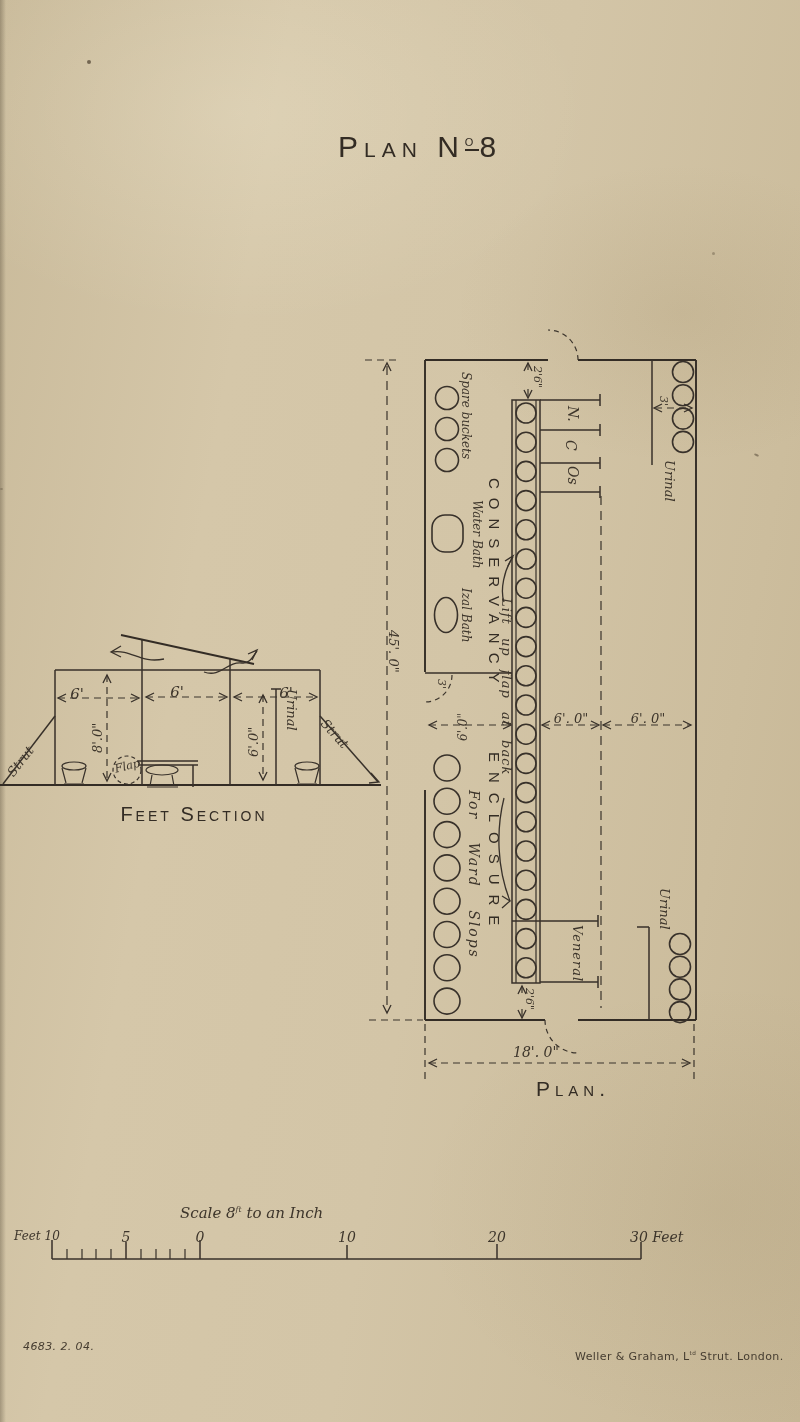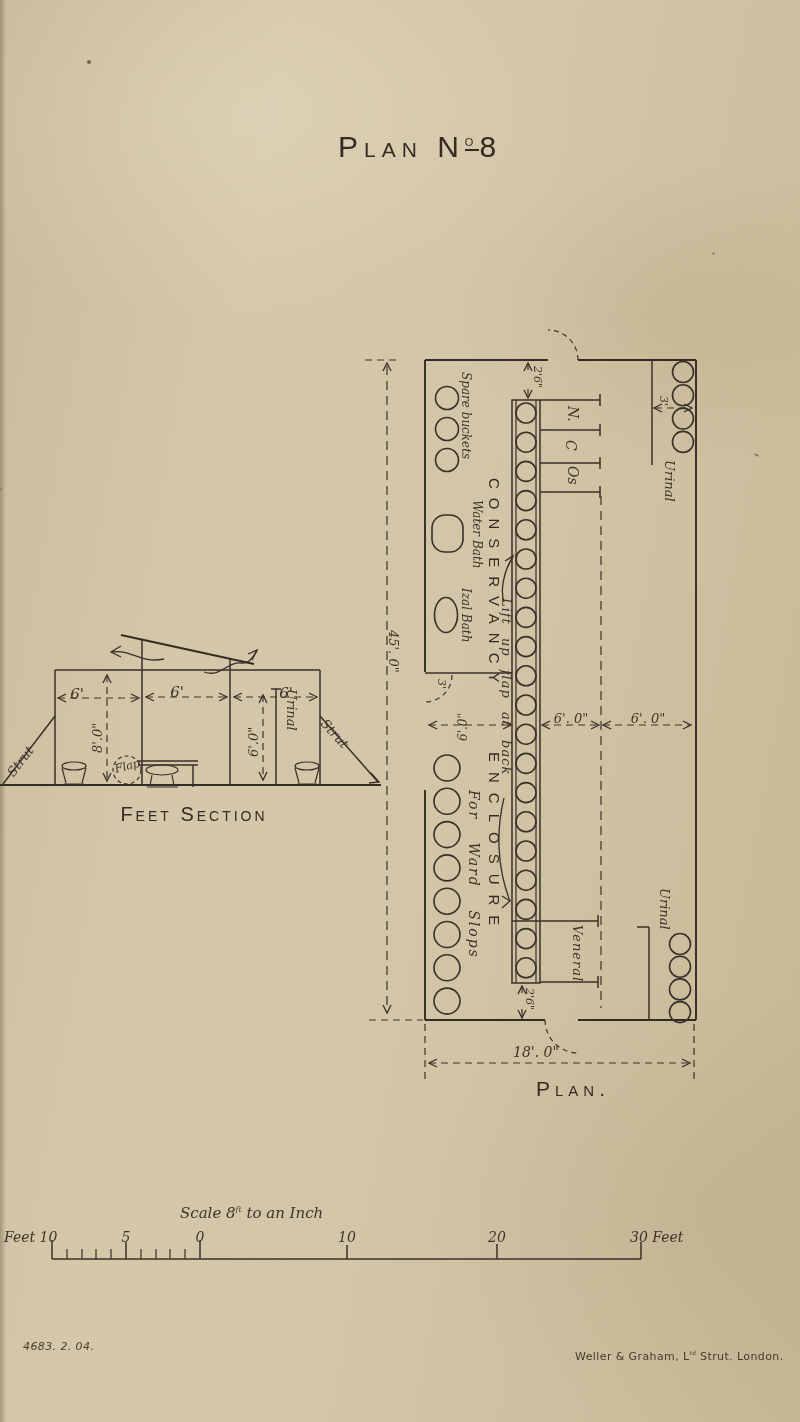--- a/index.html
+++ b/index.html
@@ -209,21 +209,21 @@
   <div class="lbl center" style="left:547px;top:711px;width:48px;">6'. 0"</div>
   <div class="lbl center" style="left:624px;top:711px;width:48px;">6'. 0"</div>
   <div class="lbl rot90" style="left:544px;top:366px;font-size:11px;">2'6"</div>
   <div class="lbl rot90" style="left:536px;top:988px;font-size:11px;">2'6"</div>
   <div class="lbl rot90" style="left:448px;top:679px;font-size:11px;">3'</div>
   <div class="lbl rot90" style="left:670px;top:396px;font-size:11px;">3'</div>
   <div class="lbl center" style="left:496px;top:1044px;width:80px;font-size:14px;">18'. 0"</div>
   <div class="caps center" style="left:500px;top:1077px;width:110px;font-size:21px;letter-spacing:5px;text-align:right;">Plan.</div>
 
   <div class="lbl" style="left:180px;top:1204px;font-size:15px;"><span>Scale 8</span><span class="sup">ft</span><span> to an Inch</span></div>
-  <div class="lbl" style="left:4px;top:1229px;font-size:14px;">Feet 10</div>
+  <div class="lbl" style="left:14px;top:1229px;font-size:12px;">Feet 10</div>
   <div class="lbl center" style="left:118px;top:1229px;width:16px;font-size:14px;">5</div>
   <div class="lbl center" style="left:192px;top:1229px;width:16px;font-size:14px;">0</div>
   <div class="lbl center" style="left:336px;top:1229px;width:22px;font-size:14px;">10</div>
   <div class="lbl center" style="left:486px;top:1229px;width:22px;font-size:14px;">20</div>
   <div class="lbl" style="left:630px;top:1229px;font-size:14px;text-align:center;">30 Feet</div>
 
   <div class="smallprint" style="left:23px;top:1340px;font-style:italic;">4683. 2. 04.</div>
   <div class="smallprint" style="left:575px;top:1350px;"><span>Weller &amp; Graham, L</span><span class="sup">td</span><span> Strut. London.</span></div>
 
   <div class="speck" style="left:87px;top:60px;width:4px;height:4px;opacity:.7;"></div>

